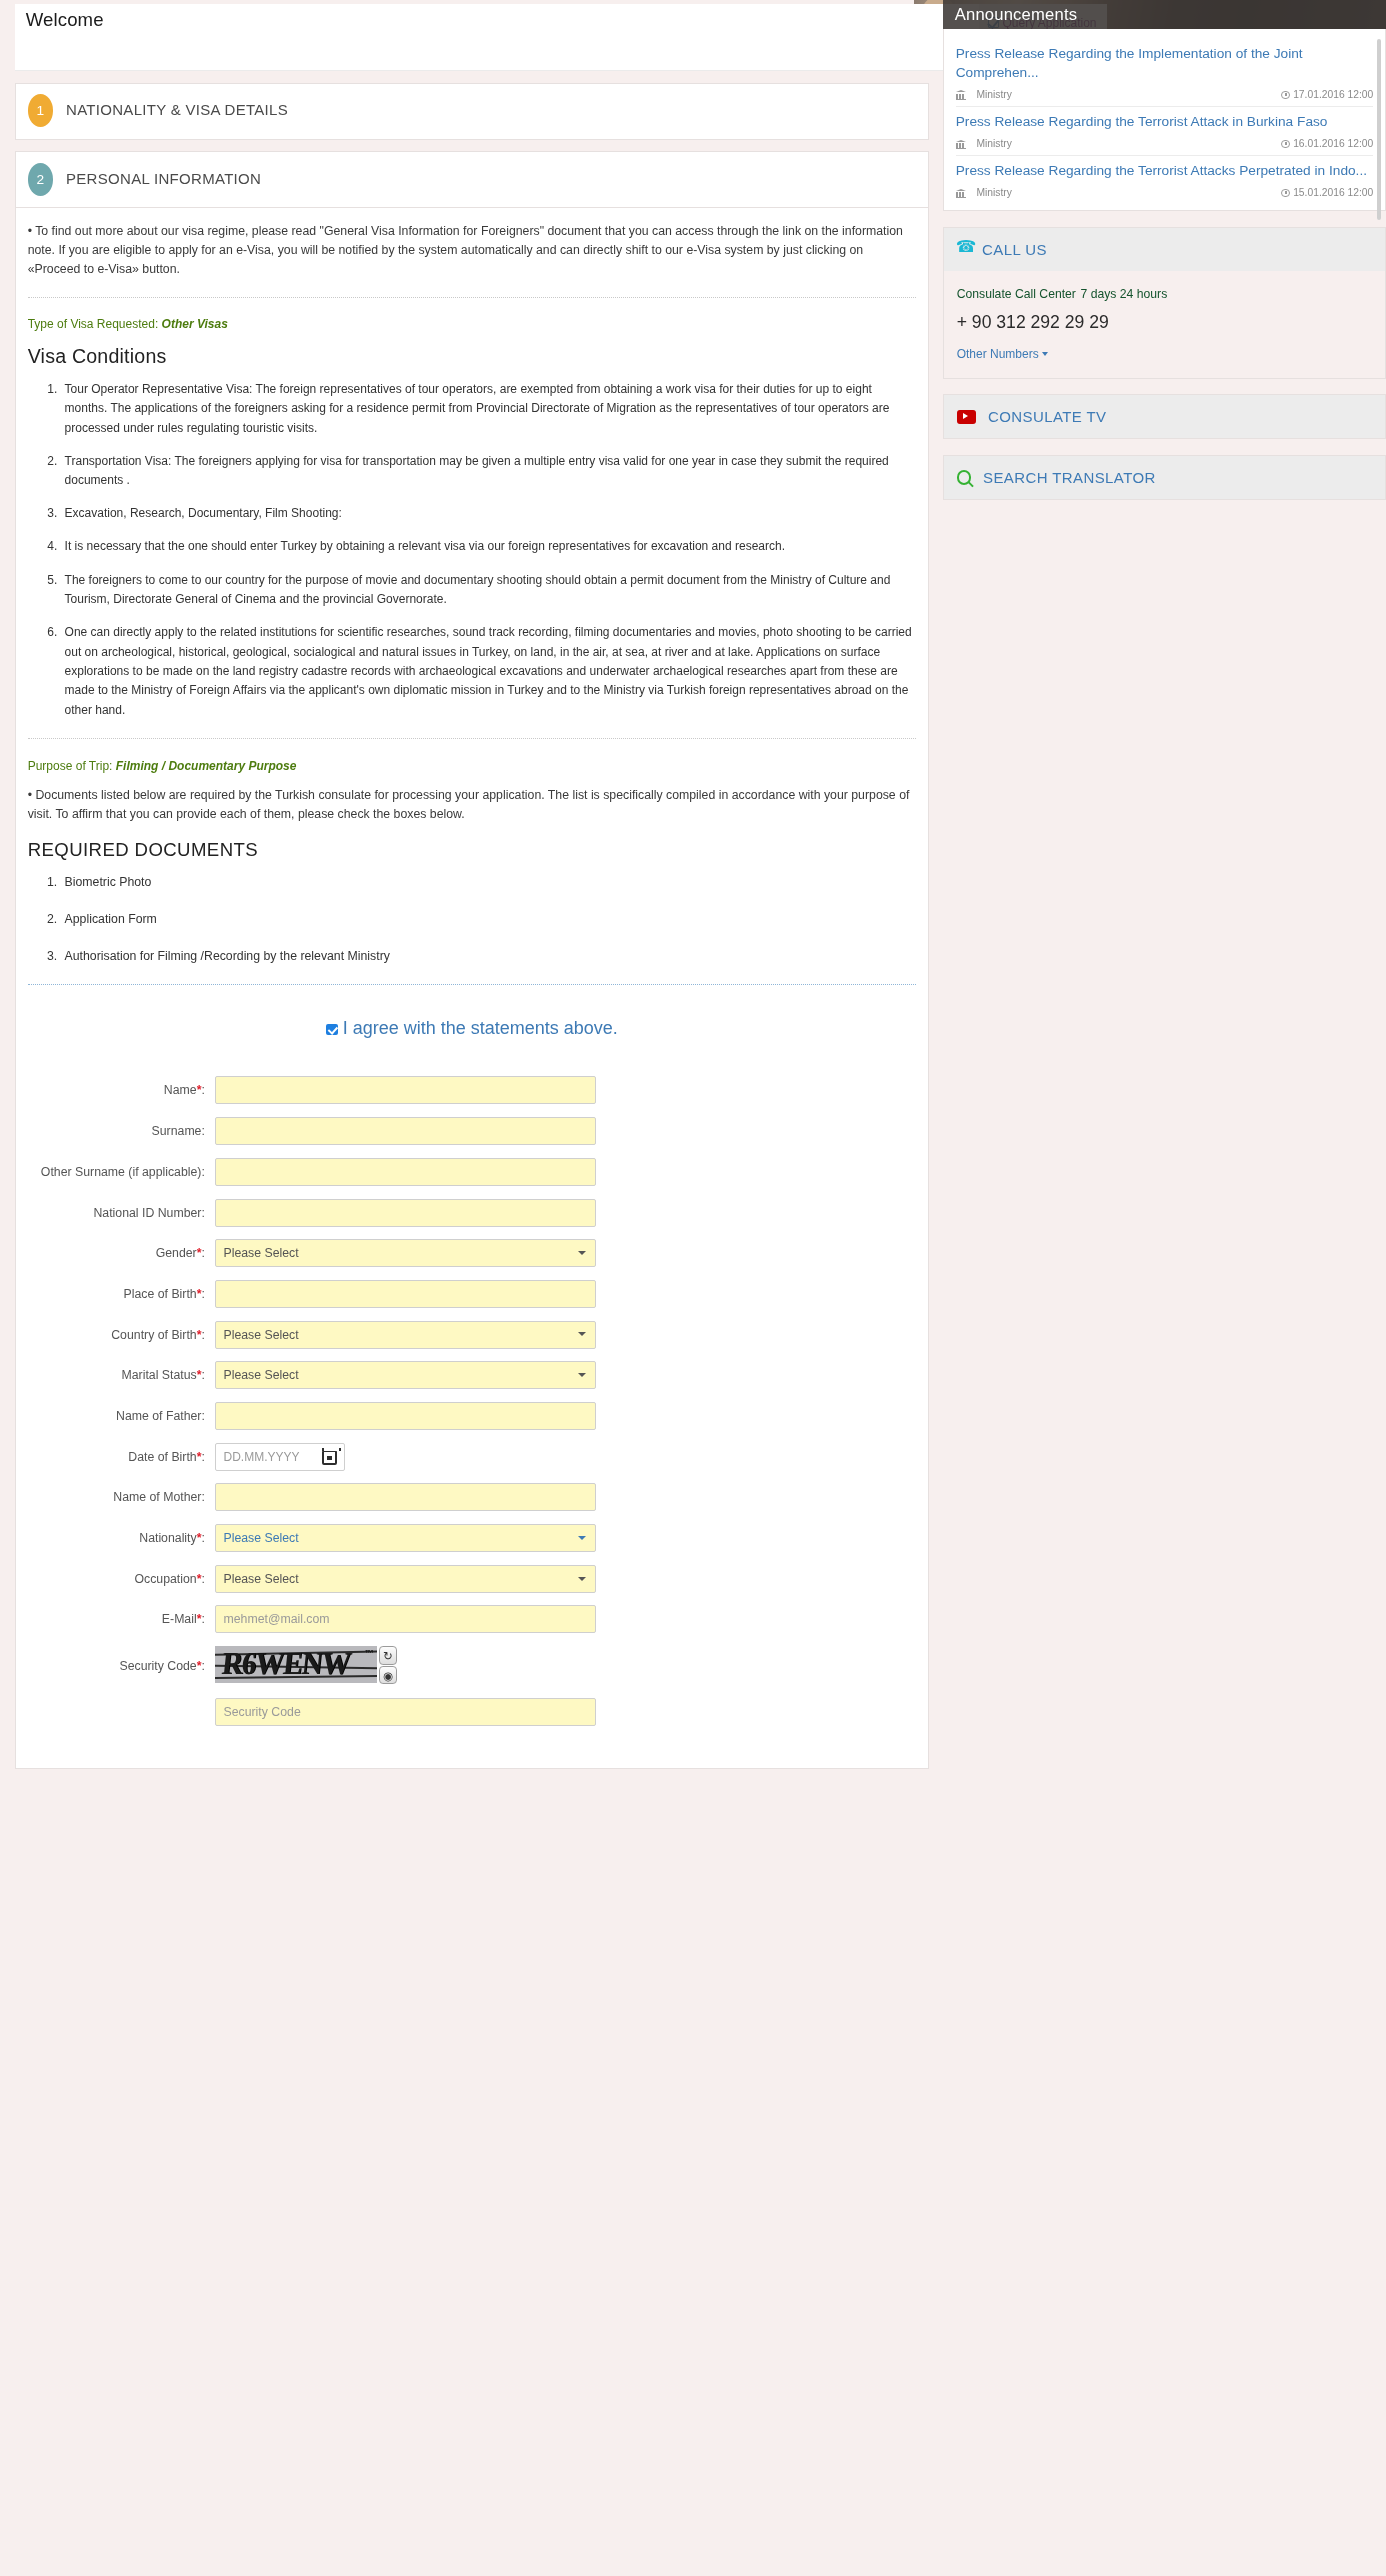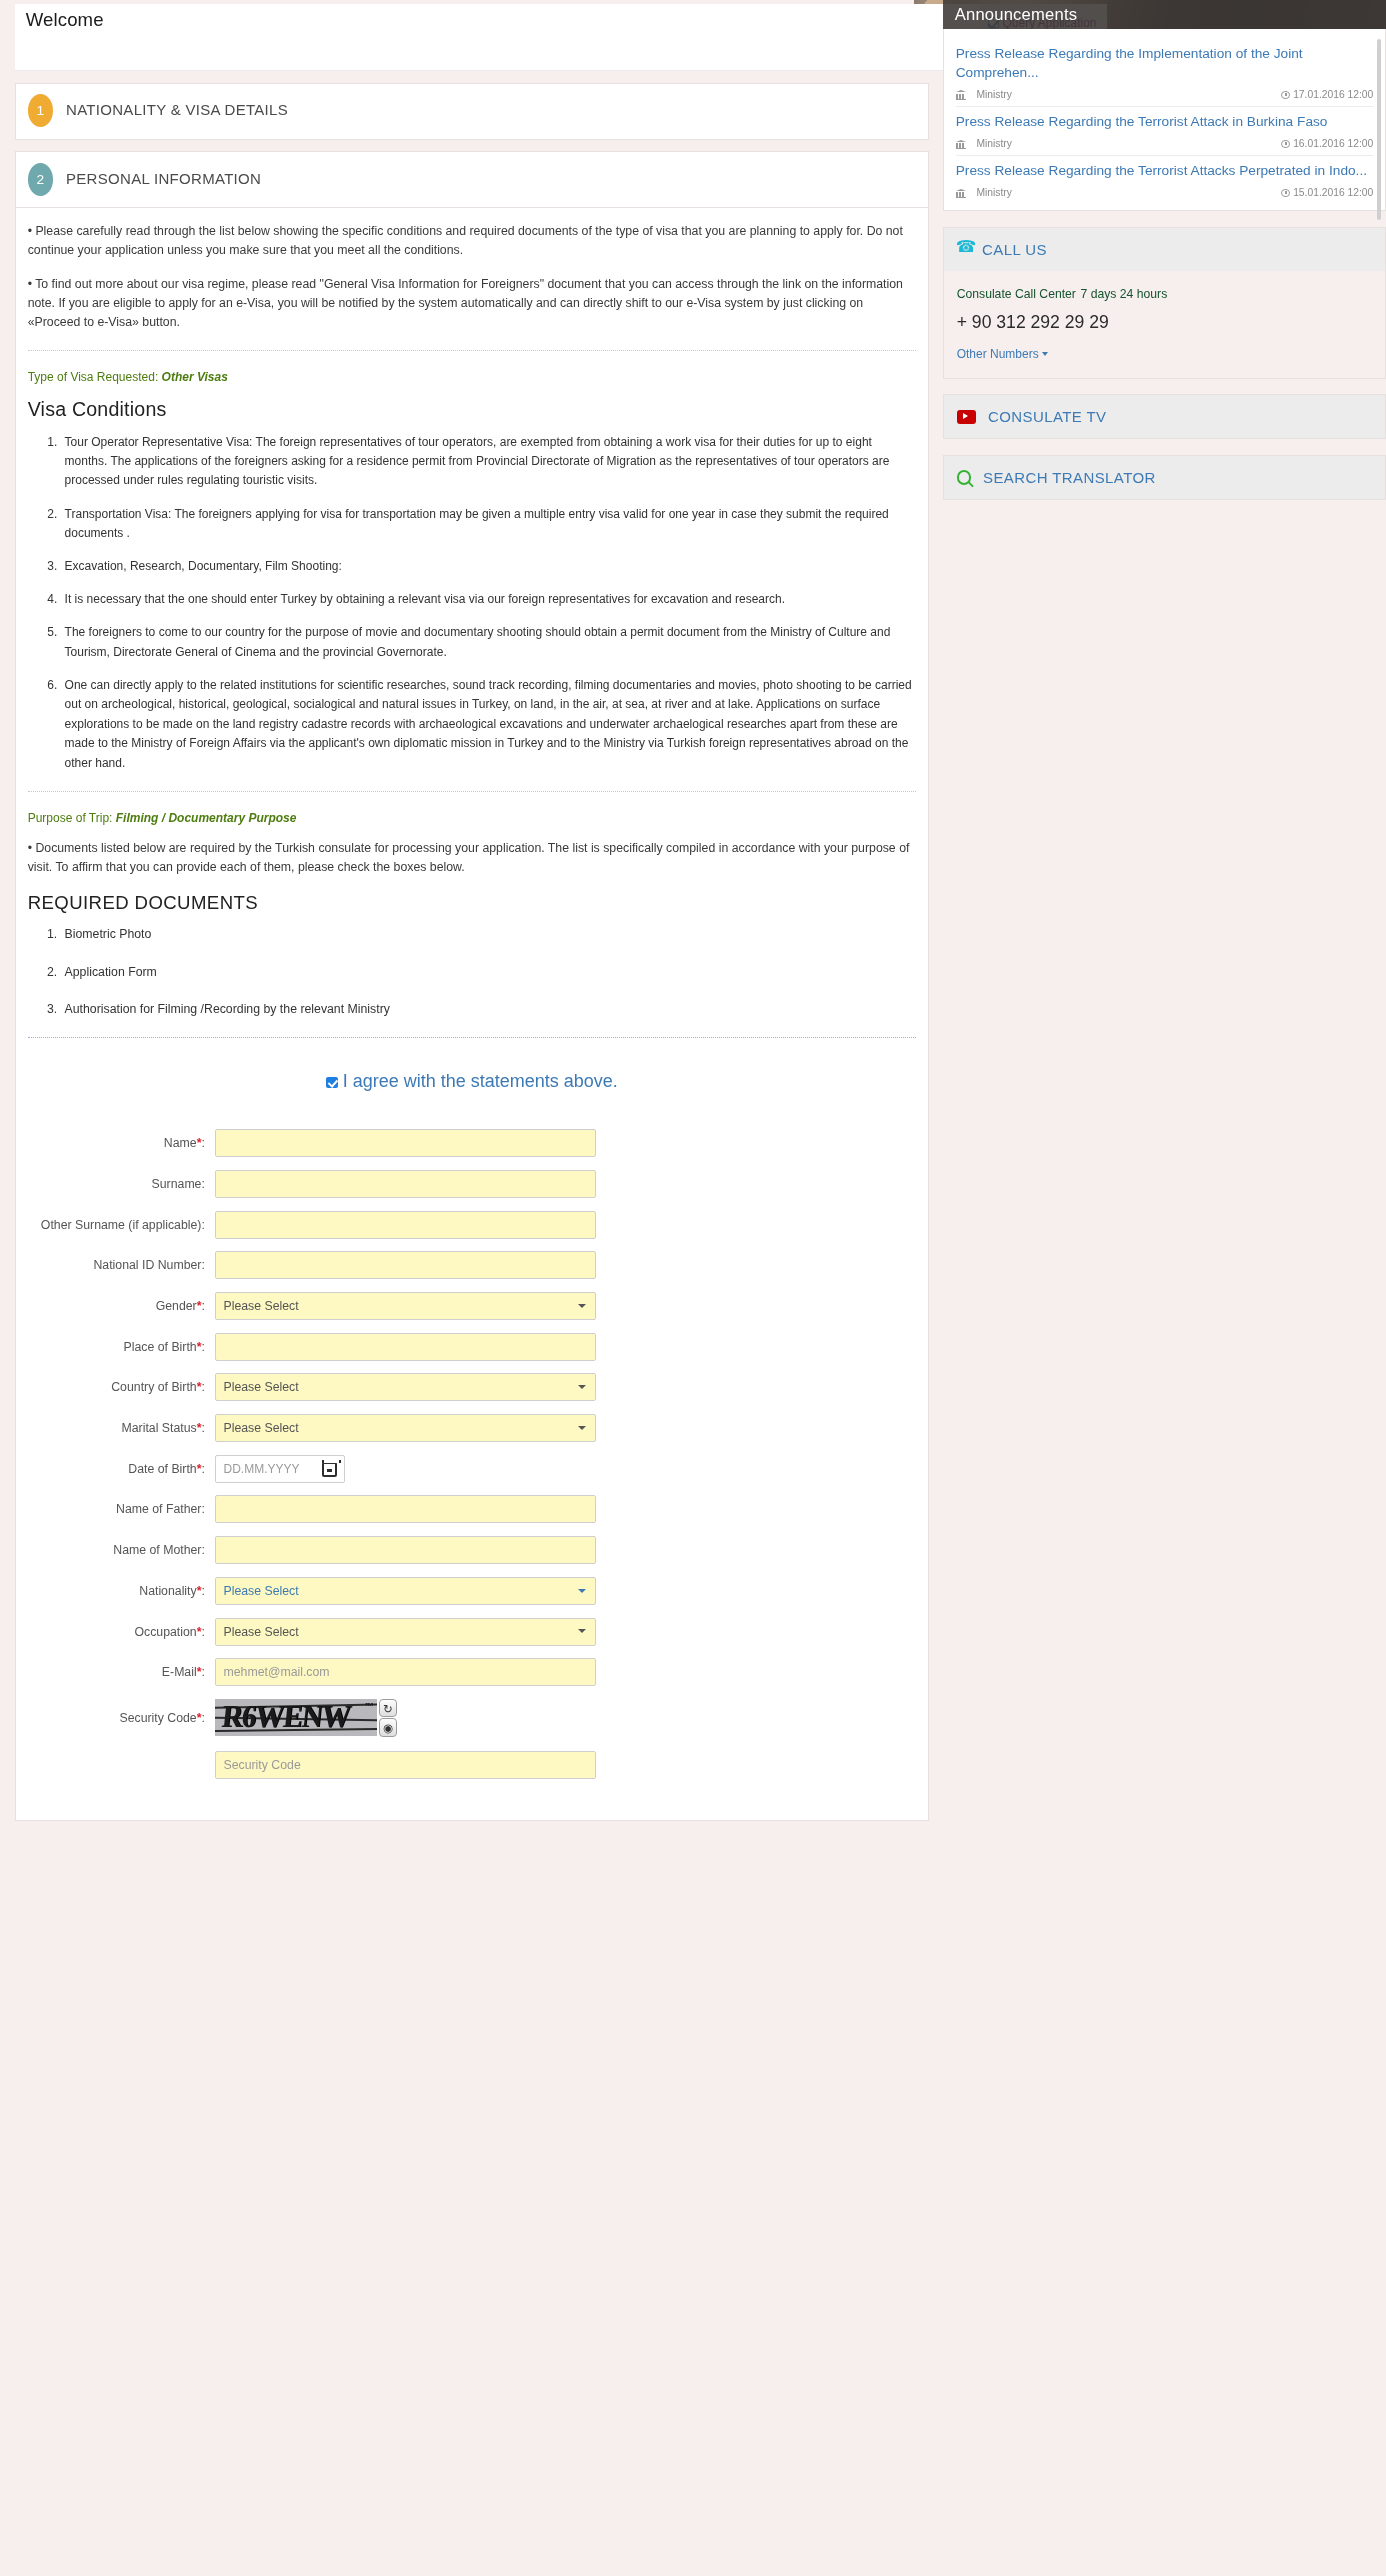--- a/index.html
+++ b/index.html
@@ -344,21 +344,20 @@
     <div class="step-label">NATIONALITY &amp; VISA DETAILS</div>
   </div>
 
   <div class="step-card">
     <div class="step-num two">2</div>
     <div class="step-label">PERSONAL INFORMATION</div>
   </div>
 
   <div class="body-panel">
 
-    <p class="note">• Please carefully read through the list below showing the specific conditions and required documents of the type of visa that you are planning to apply for. Do not continue your application unless you make sure that you meet all the conditions.</p>
     <p class="note">• To find out more about our visa regime, please read "General Visa Information for Foreigners" document that you can access through the link on the information note. If you are eligible to apply for an e-Visa, you will be notified by the system automatically and can directly shift to our e-Visa system by just clicking on «Proceed to e-Visa» button.</p>
 
     <div class="dot-rule"></div>
 
     <div class="redline">
       <span>Type of Visa Requested:</span>
       <em>Other Visas</em>
     </div>
 
     <h2 class="sec">Visa Conditions</h2>
@@ -444,32 +443,32 @@
         <div class="flabel"><span>Marital Status</span><span class="req">*</span>:</div>
         <div class="fctl">
           <div class="sel">
             <span>Please Select</span>
             <span class="caret"></span>
           </div>
         </div>
       </div>
 
       <div class="frow">
+        <div class="flabel"><span>Name of Father</span>:</div>
+        <div class="fctl"><input class="txt" type="text" style=""></div>
+      </div>
+
+      <div class="frow">
         <div class="flabel"><span>Date of Birth</span><span class="req">*</span>:</div>
         <div class="fctl">
           <div class="date-wrap">
             <input type="text" placeholder="DD.MM.YYYY" style="">
             <span class="cal-ico"></span>
           </div>
         </div>
-      </div>
-
-      <div class="frow">
-        <div class="flabel"><span>Name of Father</span>:</div>
-        <div class="fctl"><input class="txt" type="text" style=""></div>
       </div>
 
       <div class="frow">
         <div class="flabel"><span>Name of Mother</span>:</div>
         <div class="fctl"><input class="txt" type="text" style=""></div>
       </div>
 
       <div class="frow">
         <div class="flabel"><span>Nationality</span><span class="req">*</span>:</div>
         <div class="fctl">

